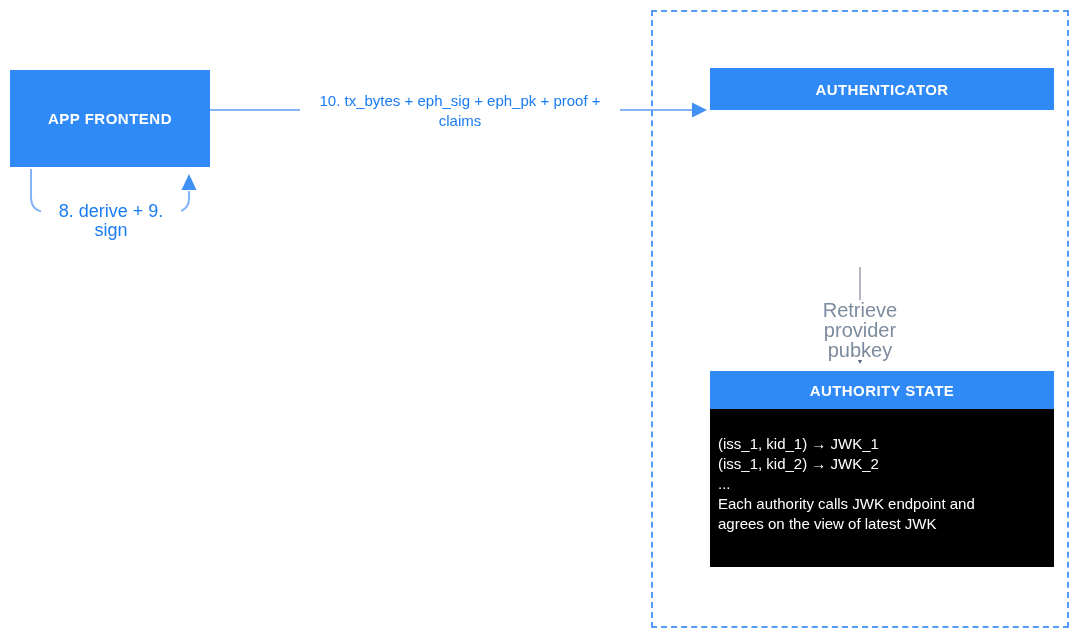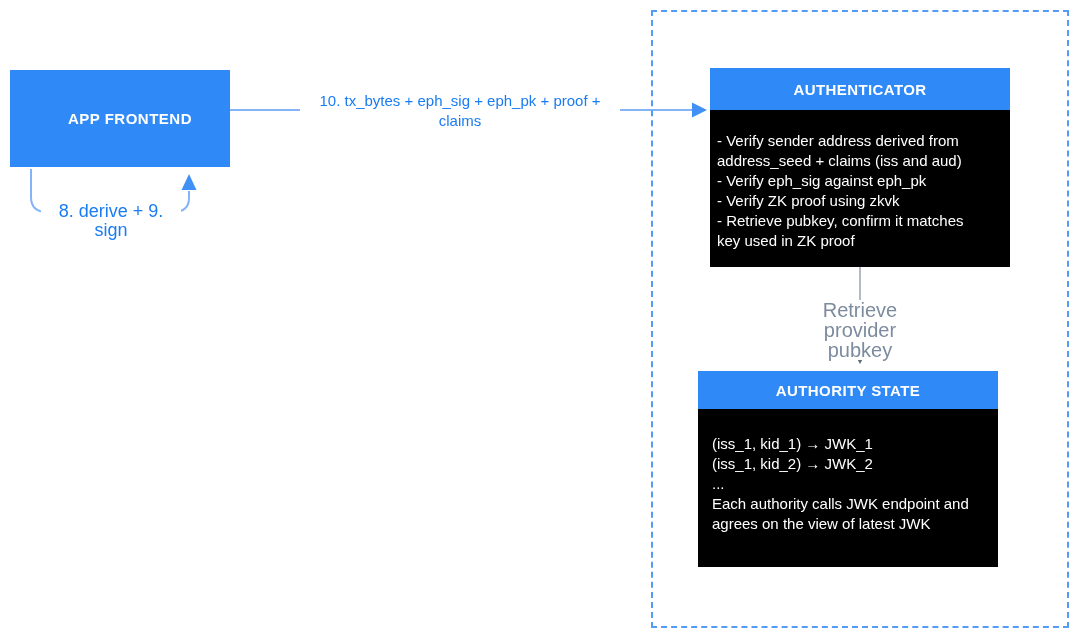--- a/index.html
+++ b/index.html
@@ -28,21 +28,20 @@
     align-items: center;
     justify-content: center;
     font-weight: 600;
     letter-spacing: 0.5px;
     z-index: 2;
   }
   #app-frontend {
     left: 10px; top: 70px;
     width: 200px; height: 97px;
     font-size: 15px;
-    padding-left: 20px;
   }
   
   #authority-box {
     position: absolute;
     left: 651px; top: 10px;
     width: 414px; height: 614px;
     border: 2px dashed #549BF6;
     z-index: 2;
     box-sizing: content-box;
   }
@@ -51,25 +50,25 @@
     left: 0; right: 0; top: 5px;
     text-align: center;
     color: #3285EE;
     font-size: 16px;
     font-weight: 500;
     letter-spacing: 0.4px;
   }
   
   .stack-box {
     position: absolute;
-    width: 300px;
+    width: 344px;
     z-index: 2;
   }
   #authenticator { left: 57px; top: 56px; }
-  #authority-state { left: 45px; top: 359px; }
+  #authority-state { left: 57px; top: 359px; }
   .stack-header {
     background: #2F8AF7;
     color: #ffffff;
     display: flex;
     align-items: center;
     justify-content: center;
     font-size: 15px;
     font-weight: 600;
     letter-spacing: 0.4px;
   }
@@ -78,21 +77,21 @@
   .stack-body {
     background: #000000;
     color: #ffffff;
     font-size: 15px;
     line-height: 20px;
     font-weight: 500;
     white-space: pre-line;
     box-sizing: border-box;
   }
   #authenticator .stack-body { height: 157px; padding: 21px 5px 0 7px; }
-  #authority-state .stack-body { height: 158px; padding: 25px 5px 0 14px; }
+  #authority-state .stack-body { height: 158px; padding: 25px 5px 0 8px; }
   
   .edge-label {
     position: absolute;
     background: #ffffff;
     text-align: center;
     white-space: pre-line;
     z-index: 3;
   }
   #main-arrow-label {
     left: 300px; top: 91px;
@@ -142,26 +141,20 @@
   <div id="self-loop-label" class="edge-label">8. derive + 9. sign</div>
   <div id="connector-label" class="edge-label">Retrieve provider
 pubkey</div>
 
   <div id="authority-box">
 
     <div id="authenticator" class="stack-box">
       <div class="stack-header">
         <span>AUTHENTICATOR</span>
       </div>
-      <div class="stack-body">- Verify sender address derived from
-address_seed + claims (iss and aud)
-- Verify eph_sig against eph_pk
-- Verify ZK proof using zkvk
-- Retrieve pubkey, confirm it matches
-key used in ZK proof</div>
     </div>
 
     <div id="authority-state" class="stack-box">
       <div class="stack-header">
         <span>AUTHORITY STATE</span>
       </div>
       <div class="stack-body">(iss_1, kid_1) → JWK_1
 (iss_1, kid_2) → JWK_2
 ...
 Each authority calls JWK endpoint and

